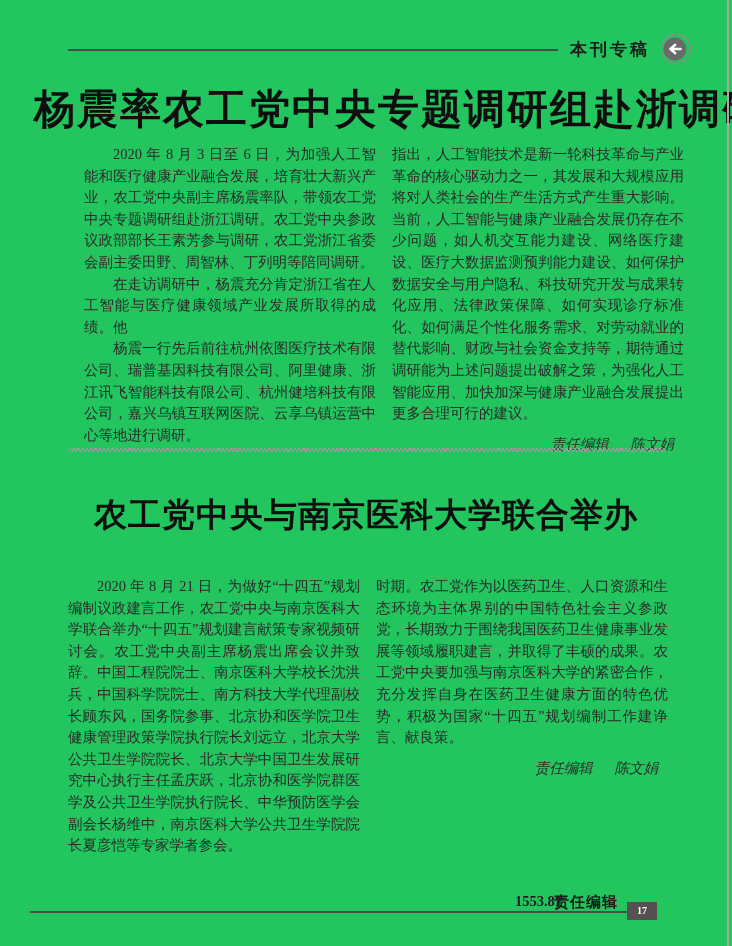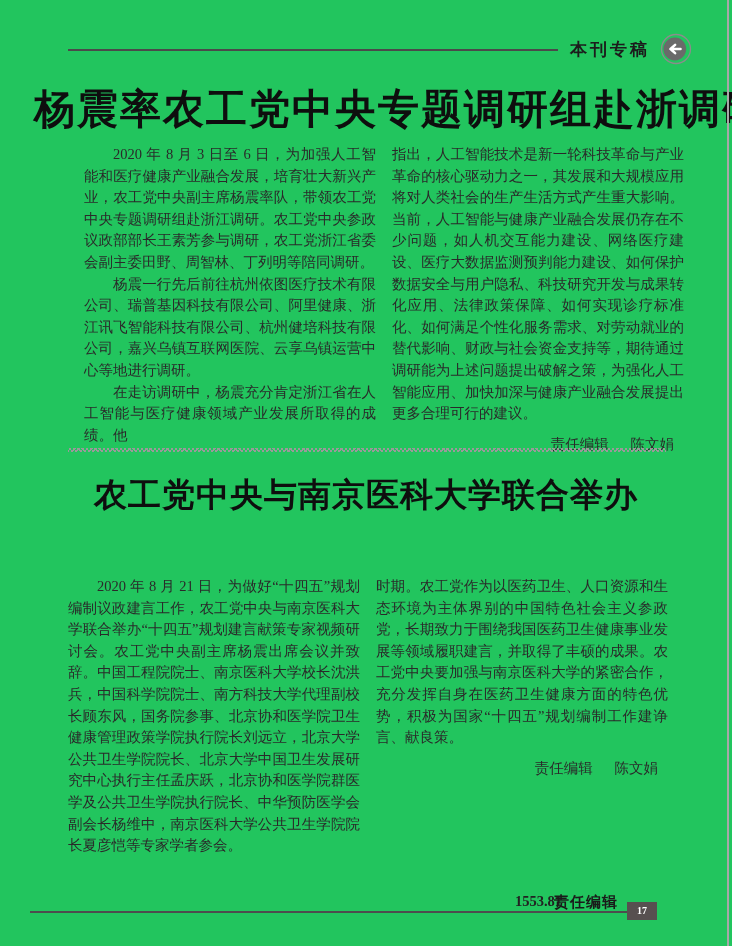--- a/index.html
+++ b/index.html
@@ -26,40 +26,40 @@
   .hdr-icon{flex:0 0 auto;width:32px;height:32px;}
   
   .title1{
     position:absolute;left:34px;top:82px;width:664px;
     margin:0;text-align:center;
     font-family:"Liberation Sans","DejaVu Sans",sans-serif;
     font-size:41px;font-weight:bold;letter-spacing:2px;color:#0e0e0e;
     white-space:nowrap;
   }
   .title2{
-    position:absolute;left:34px;top:472px;width:664px;
+    position:absolute;left:34px;top:492px;width:664px;
     margin:0;text-align:center;
     font-family:"Liberation Sans","DejaVu Sans",sans-serif;
     font-size:33px;font-weight:bold;letter-spacing:1px;line-height:46px;color:#0e0e0e;
   }
   
   .cols{position:absolute;display:flex;gap:16px;}
   .cols1{left:84px;top:144px;width:600px;}
   .cols2{left:68px;top:576px;width:600px;}
   .col{width:292px;}
   .col p{
     margin:0;font-size:14.5px;line-height:21.6px;
     text-align:justify;text-justify:inter-ideograph;color:#2a2a2a;
   }
   .col p.indent{text-indent:2em;}
   .kai{font-style:italic;}
   .editor{
     margin-top:9px !important;
     text-align:right !important;
-    font-size:14px;color:#1f1f1f;
+    font-style:italic;font-size:14px;color:#1f1f1f;
     padding-right:10px;
   }
   .editor .ed-name{margin-left:1.5em;}
   
   .separator{
     position:absolute;left:68px;top:448px;width:598px;height:4px;
     background-image:
       repeating-linear-gradient(45deg,#9a9a9a 0,#9a9a9a 1px,transparent 1px,transparent 3px),
       repeating-linear-gradient(-45deg,#9a9a9a 0,#9a9a9a 1px,transparent 1px,transparent 3px);
   }
@@ -97,22 +97,22 @@
         <path d="M20.5 16 H10.5 M10.5 16 l4.6 -4.1 M10.5 16 l4.6 4.1" stroke="#ffffff" stroke-width="2.6" fill="none" stroke-linecap="round" stroke-linejoin="round"></path>
       </svg>
     </span>
   </div>
 
   <h1 class="title1">杨震率农工党中央专题调研组赴浙调研</h1>
 
   <div class="cols cols1">
     <div class="col">
       <p class="indent">2020 年 8 月 3 日至 6 日，为加强人工智能和医疗健康产业融合发展，培育壮大新兴产业，农工党中央副主席杨震率队，带领农工党中央专题调研组赴浙江调研。农工党中央参政议政部部长王素芳参与调研，农工党浙江省委会副主委田野、周智林、丁列明等陪同调研。</p>
+      <p class="indent">在走访调研中，杨震充分肯定浙江省在人工智能与医疗健康领域产业发展所取得的成绩。他</p>
       <p class="indent">杨震一行先后前往杭州依图医疗技术有限公司、瑞普基因科技有限公司、阿里健康、浙江讯飞智能科技有限公司、杭州健培科技有限公司，嘉兴乌镇互联网医院、云享乌镇运营中心等地进行调研。</p>
-      <p class="indent">在走访调研中，杨震充分肯定浙江省在人工智能与医疗健康领域产业发展所取得的成绩。他</p>
     </div>
     <div class="col">
       <p>指出，人工智能技术是新一轮科技革命与产业革命的核心驱动力之一，其发展和大规模应用将对人类社会的生产生活方式产生重大影响。当前，人工智能与健康产业融合发展仍存在不少问题，如人机交互能力建设、网络医疗建设、医疗大数据监测预判能力建设、如何保护数据安全与用户隐私、科技研究开发与成果转化应用、法律政策保障、如何实现诊疗标准化、如何满足个性化服务需求、对劳动就业的替代影响、财政与社会资金支持等，期待通过调研能为上述问题提出破解之策，为强化人工智能应用、加快加深与健康产业融合发展提出更多合理可行的建议。</p>
       <p class="editor"><span>责任编辑</span><span class="ed-name">陈文娟</span></p>
     </div>
   </div>
 
   <div class="separator"></div>
 
   <h1 class="title2"><span>农工党中央与南京医科大学联合举办</span><br></h1>

